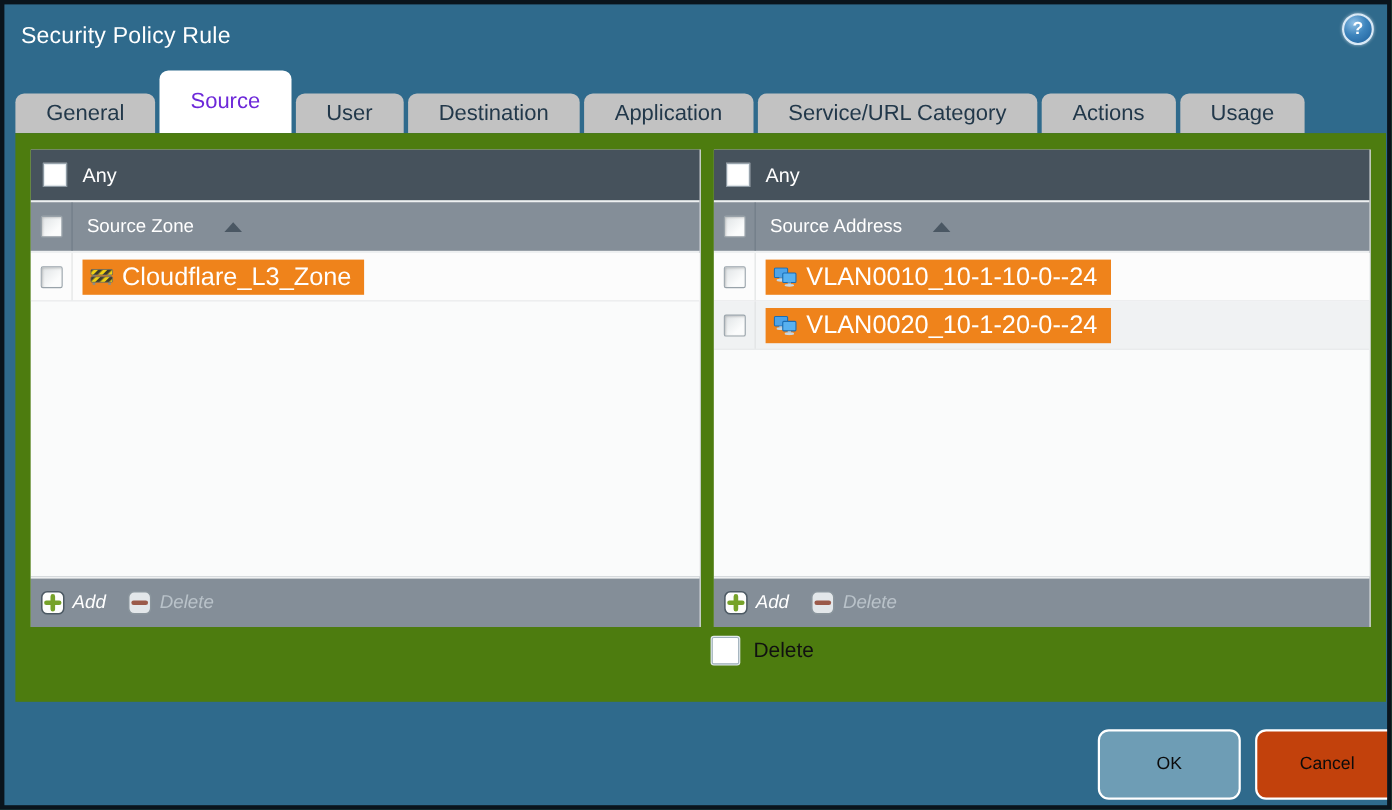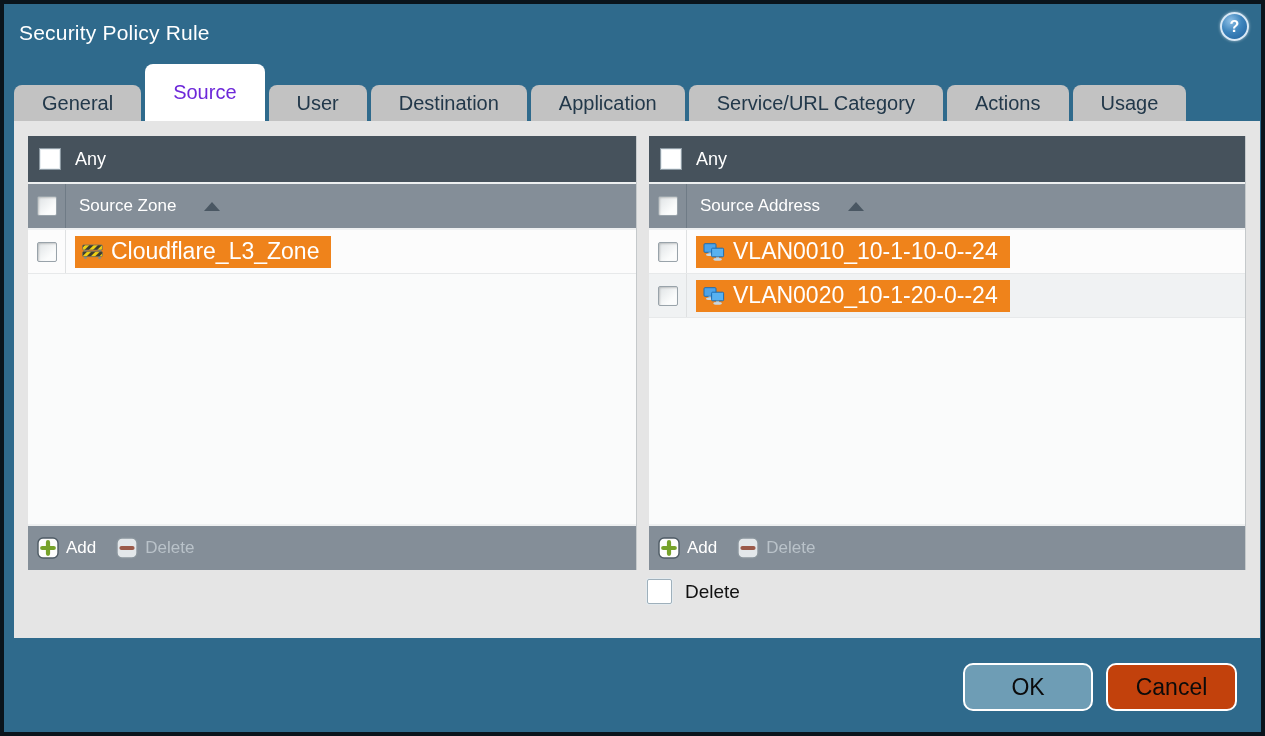--- a/index.html
+++ b/index.html
@@ -17,21 +17,21 @@
         color:#fff;font-size:16px;font-weight:bold;display:flex;align-items:center;justify-content:center;cursor:pointer;}
 
   
   .tabs{position:absolute;left:10px;top:60px;height:57px;display:flex;align-items:flex-end;gap:4px;}
   .tab{height:36px;background:#c2c2c2;border-radius:8px 8px 0 0;display:flex;
        align-items:center;justify-content:center;padding:0 28px;
        color:#22384a;font-size:20px;cursor:pointer;white-space:nowrap;}
   .tab.active{height:57px;background:#ffffff;color:#6d28d9;margin-top:39px;}
 
   
-  .content{position:absolute;left:10px;top:117px;width:1246px;height:517px;background:#e5e5e5;}
+  .content{position:absolute;left:10px;top:117px;width:1246px;height:517px;background:#4d7c0f;}
 
   .panel{position:absolute;top:15px;display:flex;flex-direction:column;
          background:#fafbfb;border-right:1px solid #c5c9cb;}
   .panel.left{left:14px;width:609px;height:434px;}
   .panel.right{left:635px;width:597px;height:434px;}
 
   .any-header{height:48px;background:#46525c;display:flex;align-items:center;
               padding-left:11px;gap:14px;border-bottom:2px solid #eef0f1;flex:0 0 auto;}
   .any-header .any-label{color:#ffffff;font-size:18px;}
   .cb-any{width:22px;height:22px;background:#ffffff;border:1px solid #8d9aa3;
@@ -51,34 +51,34 @@
   .rows{flex:1 1 auto;overflow:hidden;background:#fafbfb;}
   .row{height:44px;display:flex;align-items:center;border-bottom:1px solid #e7e9ea;}
   .row.alt{background:#f0f2f3;}
   .row:not(.alt){background:#fcfcfc;}
   .row .cb-cell{border-right:1px solid #dfe1e2;}
   .chip{margin-left:9px;height:32px;display:inline-flex;align-items:center;gap:8px;
         background:#ef831b;color:#ffffff;font-size:23px;padding:0 12px 0 7px;cursor:pointer;}
 
   .panel-toolbar{height:46px;background:#848e98;display:flex;align-items:center;
                  padding-left:9px;gap:20px;border-top:2px solid #eef0f1;flex:0 0 auto;}
-  .tool-btn{display:flex;align-items:center;gap:7px;cursor:pointer;}
+  .tool-btn{display:flex;align-items:center;gap:7px;cursor:pointer;font-style:italic;}
   .tool-btn .lbl{font-size:17px;color:#ffffff;}
   .tool-btn.disabled{cursor:default;}
   .tool-btn.disabled .lbl{color:#b9c2c9;}
 
   
   .negate{position:absolute;left:633px;top:458px;display:flex;align-items:center;gap:13px;}
   .cb-negate{width:25px;height:25px;background:#ffffff;border:1px solid #9fb0bb;
              border-radius:2px;box-shadow:0 0 0 1px #e3eaee;cursor:pointer;}
   .negate .lbl{font-size:19px;color:#111111;}
 
   
-  .dlg-btn{position:absolute;top:659px;height:48px;border:2px solid #ffffff;border-radius:10px;
-           font-size:23px;color:#0b0b0b;display:flex;align-items:center;justify-content:center;cursor:pointer;}
+  .dlg-btn{position:absolute;top:659px;height:64px;border:2px solid #ffffff;border-radius:10px;
+           font-size:16px;color:#0b0b0b;display:flex;align-items:center;justify-content:center;cursor:pointer;margin-left:35px;}
   .btn-ok{left:959px;width:130px;background:#6e9db5;}
   .btn-cancel{left:1102px;width:131px;background:#c2410c;}
 </style>
 </head>
 <body>
 
 <div id="stage">
 
   <div class="titlebar">
     <span class="title">Security Policy Rule</span>

